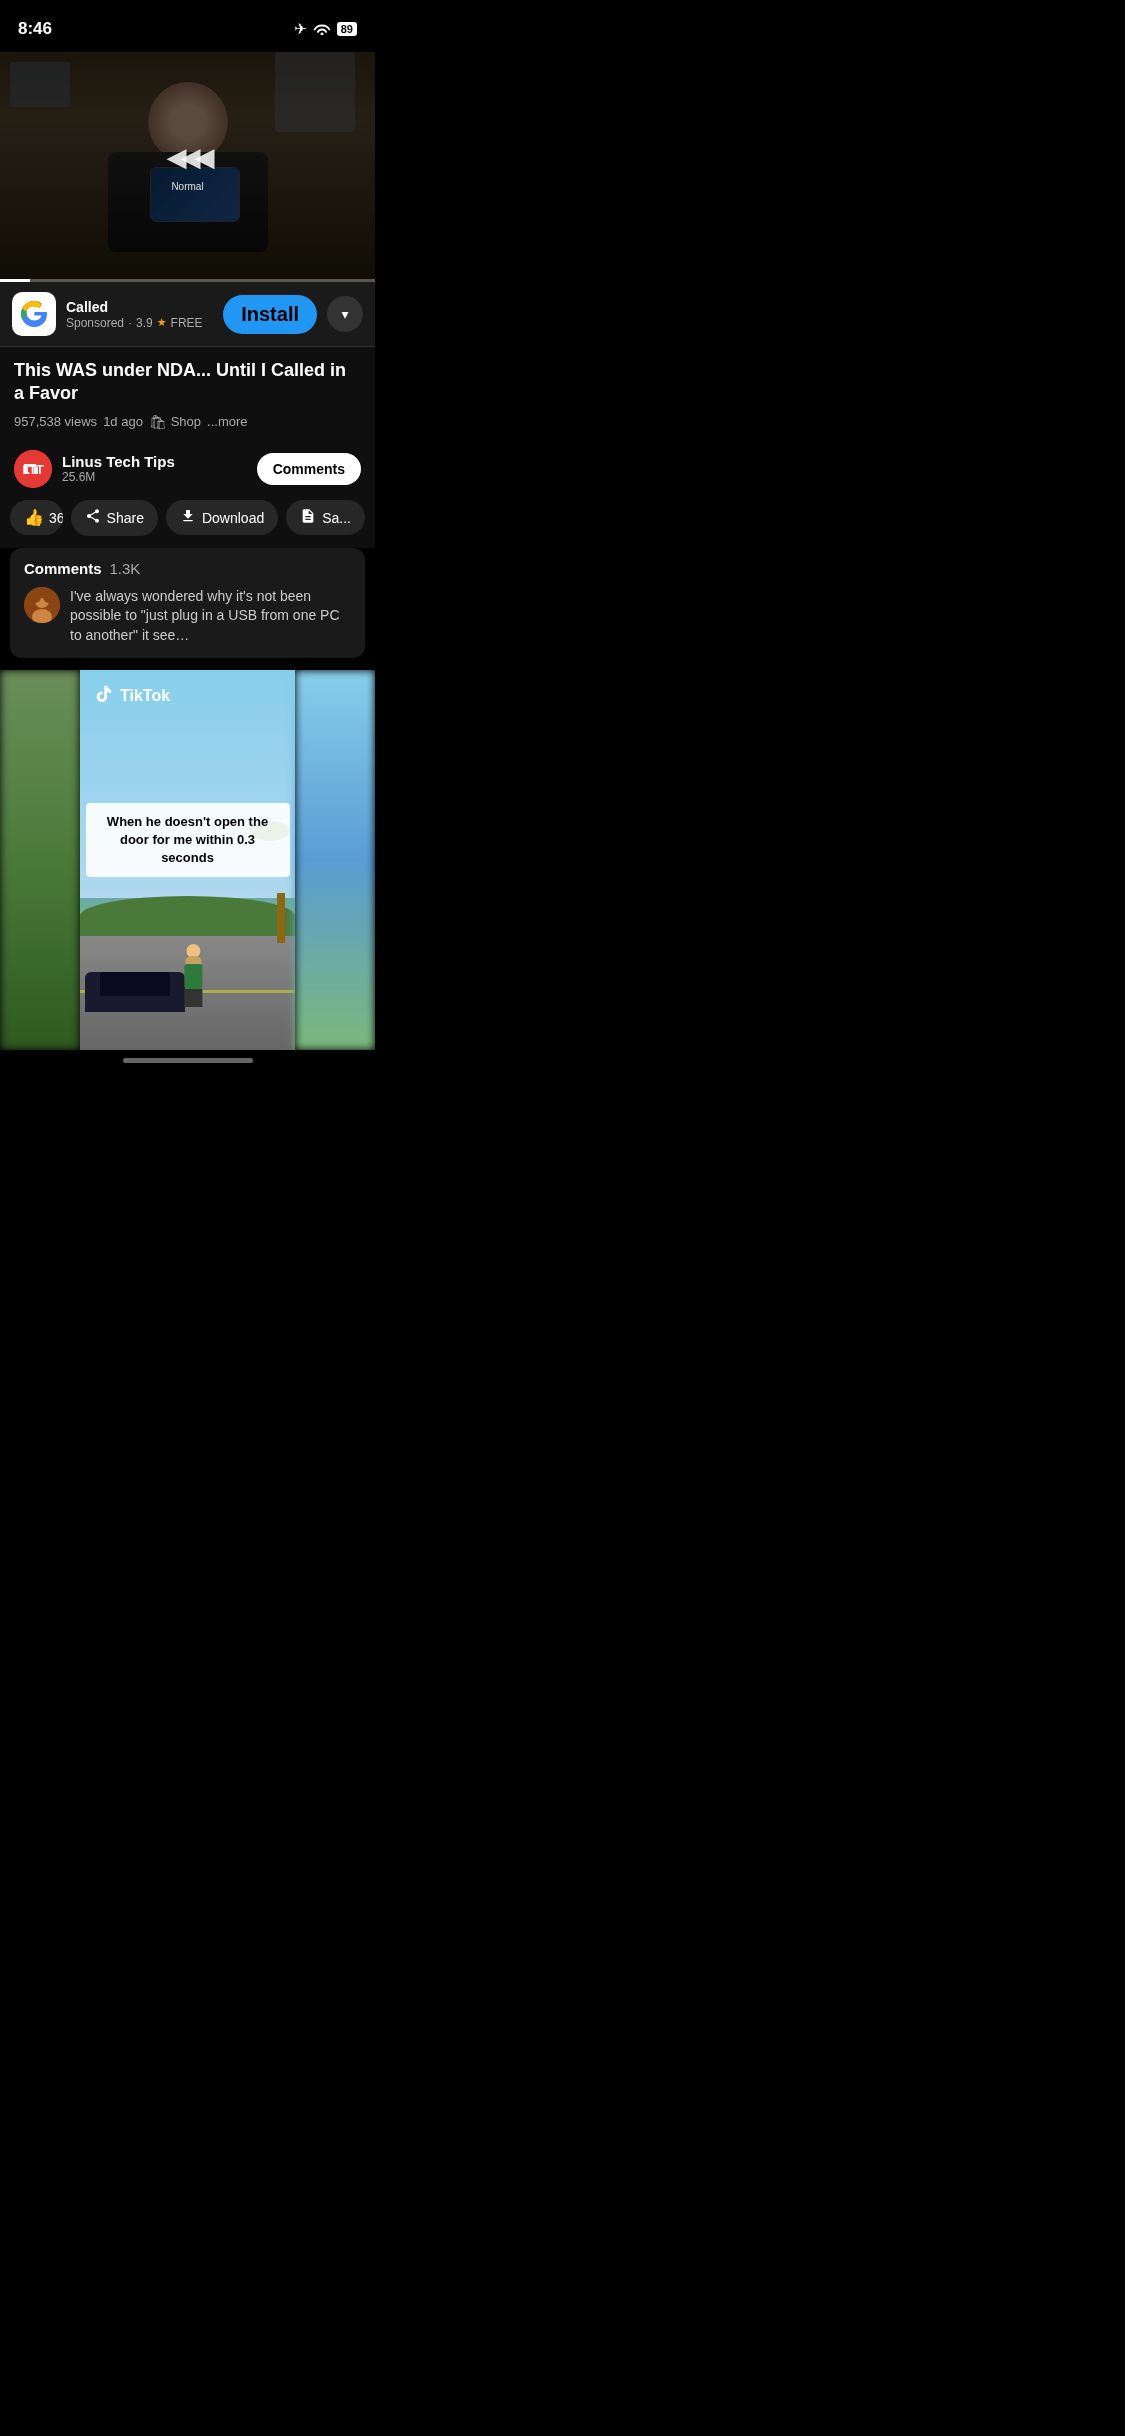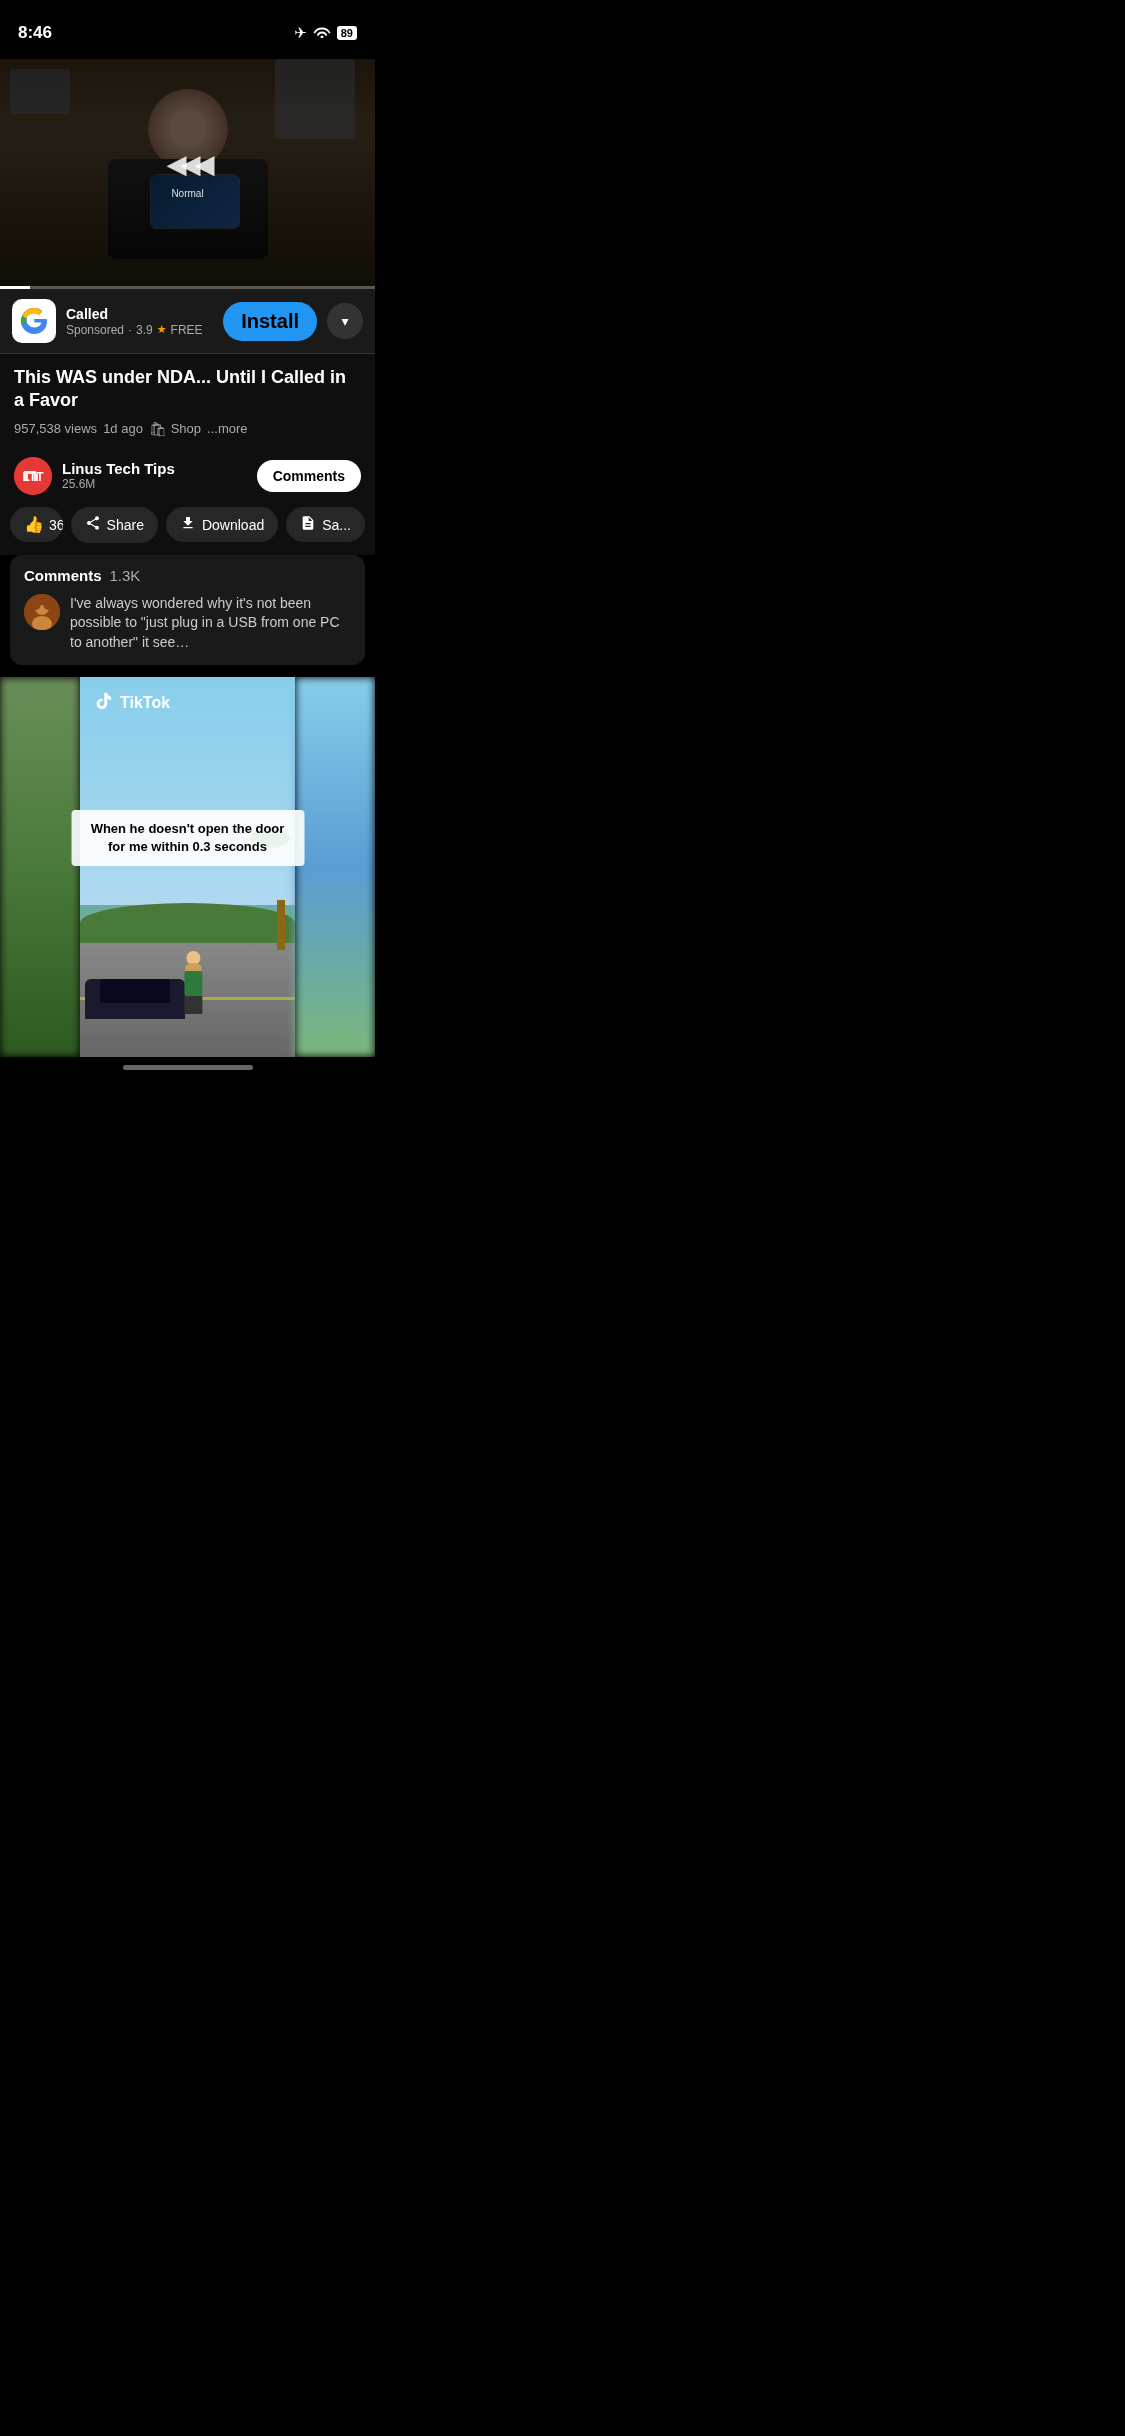--- a/index.html
+++ b/index.html
@@ -13,21 +13,21 @@
       overflow-x: hidden;
     }
 
     
     .status-bar {
       display: flex;
       justify-content: space-between;
       align-items: center;
       padding: 12px 18px 6px 18px;
       background: #000;
-      height: 59px;
+      height: 52px;
     }
     .status-time {
       font-size: 17px;
       font-weight: 600;
       color: #fff;
     }
     .status-icons {
       display: flex;
       align-items: center;
       gap: 6px;
@@ -383,21 +383,21 @@
       top: 35%;
       left: 50%;
       transform: translateX(-50%);
       background: rgba(255,255,255,0.9);
       color: #000;
       font-size: 13px;
       font-weight: 600;
       padding: 10px 16px;
       border-radius: 4px;
       text-align: center;
-      width: 233px;
+      width: 204px;
       line-height: 1.4;
       z-index: 10;
     }
     .tiktok-logo {
       position: absolute;
       top: 14px;
       left: 14px;
       display: flex;
       align-items: center;
       gap: 6px;

